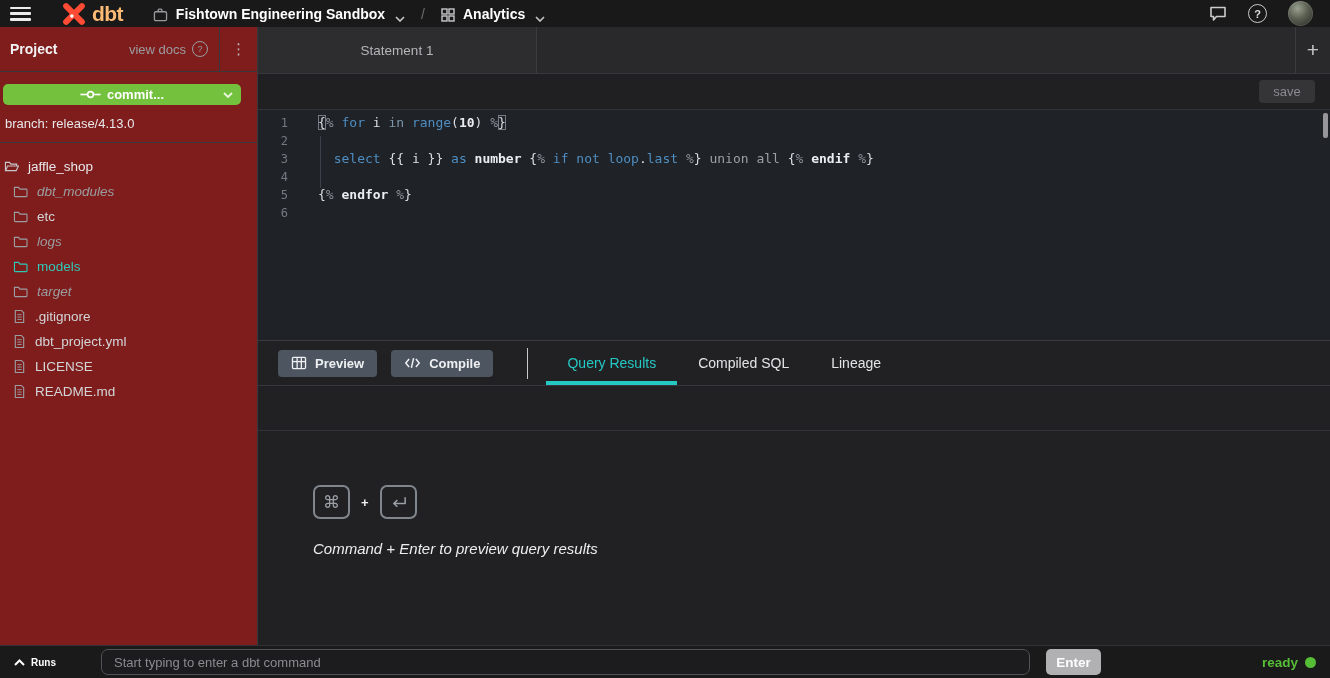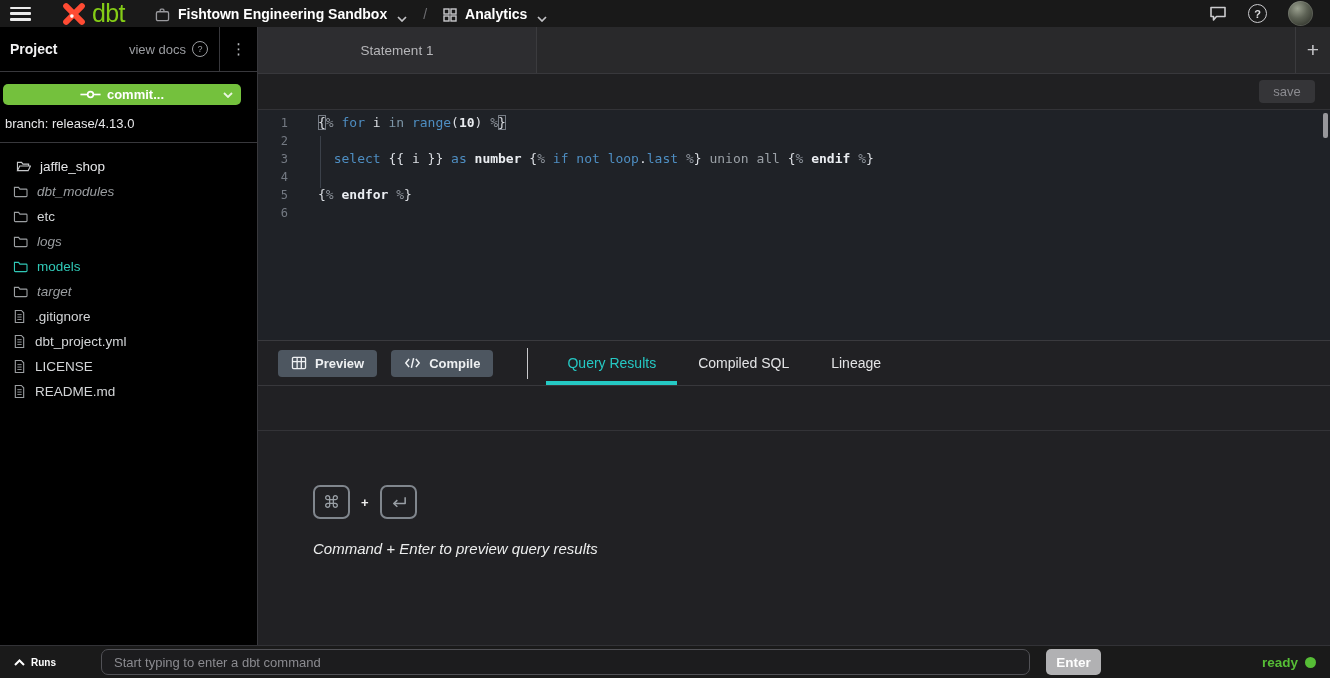--- a/index.html
+++ b/index.html
@@ -5,56 +5,56 @@
   html,body{margin:0;padding:0;background:#101010;}
   .app{position:relative;width:1330px;height:678px;background:#202022;overflow:hidden;
        font-family:"Liberation Sans",sans-serif;-webkit-font-smoothing:antialiased;}
   
   .topbar{position:absolute;top:0;left:0;right:0;height:27px;background:#191919;
           display:flex;align-items:center;padding-left:8px;z-index:6;}
   .hamburger{width:21px;height:14px;display:flex;flex-direction:column;justify-content:space-between;
              margin-left:2px;cursor:pointer;}
   .hamburger span{height:2.2px;background:#ececec;border-radius:1px;}
   .logo{display:flex;align-items:center;gap:6px;margin-left:31px;}
-  .logo-text{color:#84cc16;font-weight:400;font-size:25px;letter-spacing:-0.6px;}
+  .logo-text{color:#fdba74;font-weight:700;font-size:21px;letter-spacing:-0.6px;}
   .crumb{display:flex;align-items:flex-end;gap:8px;color:#fff;font-weight:700;font-size:14px;cursor:pointer;}
   .crumb.account{margin-left:30px;}
   .crumb.project{margin-left:14px;}
   .slash{margin-left:16px;margin-right:2px;color:#6e6e72;font-size:14px;}
   .chev{color:#c3c3c6;display:flex;margin-left:2px;}
   .top-right{margin-left:auto;display:flex;align-items:center;gap:21px;padding-right:17px;}
   .icon-btn{display:flex;align-items:center;justify-content:center;cursor:pointer;color:#cbcbce;}
   .help-circle{width:17px;height:17px;border:1.6px solid #cbcbce;border-radius:50%;
                display:flex;align-items:center;justify-content:center;
                font-size:11px;font-weight:700;color:#dcdcde;}
   .avatar{width:25px;height:25px;border-radius:50%;cursor:pointer;
           background:radial-gradient(circle at 38% 30%,#9aa08f 0%,#5d6255 42%,#23251f 100%);
           box-shadow:inset 0 0 0 1px rgba(255,255,255,.12);}
   
-  .sidebar{position:absolute;top:27px;left:0;width:258px;bottom:19px;background:#000000;
+  .sidebar{position:absolute;top:27px;left:0;width:258px;bottom:19px;background:#7f1d1d;
            border-right:1px solid #38383c;box-sizing:border-box;}
   .sb-header{height:45px;border-bottom:1px solid #38383c;display:flex;align-items:center;
              padding-left:10px;box-sizing:border-box;}
   .sb-title{font-size:14px;font-weight:700;color:#f2f2f3;}
   .sb-docs{margin-left:auto;display:flex;align-items:center;gap:6px;color:#9b9da1;
            font-size:13px;padding-right:11px;cursor:pointer;}
   .docs-circle{width:14px;height:14px;border:1.2px solid #9b9da1;border-radius:50%;
                display:flex;align-items:center;justify-content:center;font-size:9px;color:#9b9da1;}
   .sb-kebab{width:37px;height:100%;border-left:1px solid #38383c;display:flex;align-items:center;
             justify-content:center;color:#b8babd;font-size:15px;cursor:pointer;}
   .commit-btn{margin:12px 16px 0 3px;height:21px;background:#74c13d;border-radius:5px;
               display:flex;align-items:center;justify-content:center;position:relative;
               color:#fff;font-weight:700;font-size:13px;cursor:pointer;}
   .commit-btn .chev{position:absolute;right:8px;color:#eaf6e0;}
   .commit-icon{display:flex;margin-right:6px;}
   .branch-row{height:37px;border-bottom:1px solid #38383c;display:flex;align-items:center;
               padding-left:5px;color:#e7e7e9;font-size:13px;}
   .file-tree{padding-top:11px;}
   .tree-row{height:25px;display:flex;align-items:center;gap:9px;font-size:13.5px;
-            color:#d3d5d7;padding-left:16px;cursor:pointer;}
+            color:#d3d5d7;padding-left:4px;cursor:pointer;}
   .tree-row.lvl1{padding-left:13px;}
   .tree-row.lvl0{color:#e6e7e9;}
   .tree-row.italic .tree-label{font-style:italic;color:#9b9ea1;}
   .tree-row.accent{color:#30c8b6;}
   .tree-icon{color:#9b9ea1;display:flex;}
   .tree-row.lvl0 .tree-icon{color:#c6c8ca;}
   .tree-row.accent .tree-icon{color:#30c8b6;}
   
   .main{position:absolute;top:27px;left:258px;right:0;bottom:33px;display:flex;flex-direction:column;}
   .tabbar{height:47px;background:#29292b;border-bottom:1px solid #38383c;display:flex;box-sizing:border-box;}

